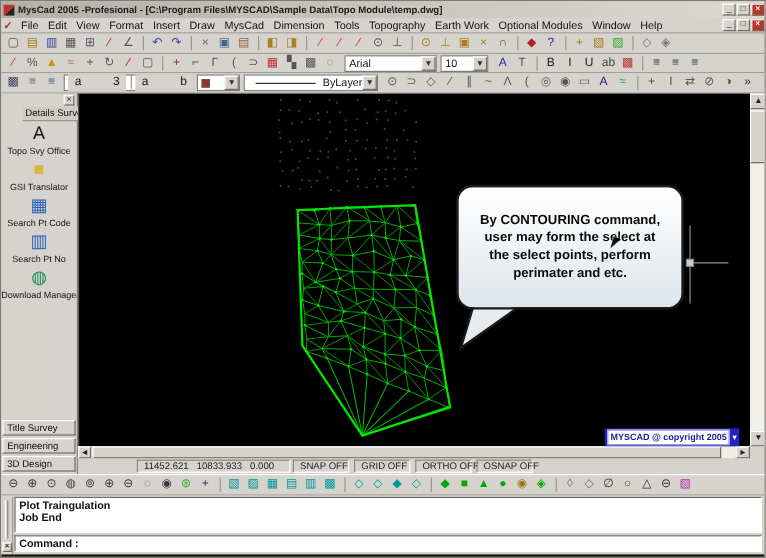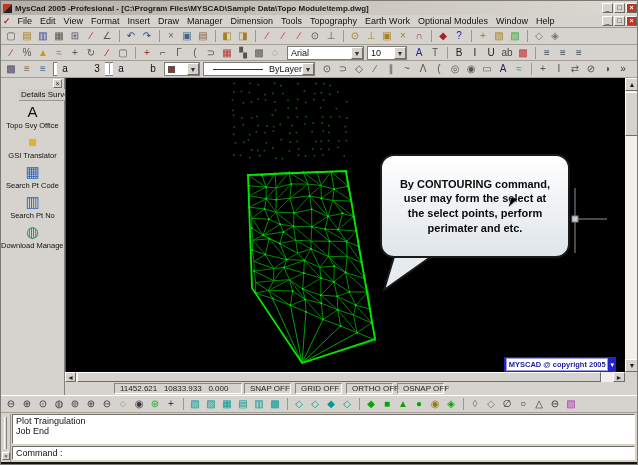--- a/index.html
+++ b/index.html
@@ -86,21 +86,21 @@
 
   
   #statusbar { position:absolute; left:64px; top:381px; width:574px; height:13px; background:#d6d3ce;
     display:flex; align-items:center; gap:2px; padding-left:1px; }
   .spanel { height:11px; border:1px solid; border-color:#8a867f #fff #fff #8a867f; font-size:8px; color:#222;
     display:flex; align-items:center; padding:0 5px; white-space:pre; }
   #coords { width:128px;margin-left:48px; }
   #statusbar .spanel.toggle, #statusbar .spanel:not(#coords) { width:47px; justify-content:flex-start; }
 
   
-  #commandarea { position:absolute; left:0; top:412px; width:638px; height:53px; background:#d6d3ce; }
+  #commandarea { position:absolute; left:0; top:412px; width:638px; height:53px; background:#d6d3ce;font-weight:bold; }
   #cmd-dock { position:absolute; left:0; top:1px; width:10px; height:48px; background:#d6d3ce;
     border-right:1px solid #9b978f; }
   #cmd-dock-grip { position:absolute; left:3px; top:3px; width:3px; height:32px;
     border-left:1px solid #fff; border-right:1px solid #8a867f; }
   #cmd-close { position:absolute; left:1px; bottom:2px; width:8px; height:8px; font-size:6px; line-height:6px;
     text-align:center; background:#d6d3ce; border:1px solid; border-color:#fff #6f6b65 #6f6b65 #fff; color:#222; }
   #cmd-history { position:absolute; left:11px; top:1px; width:623px; height:30px; background:#fff;
     border:1px solid; border-color:#6f6b65 #fff #fff #6f6b65; font-size:9px; color:#111; padding:1px 3px; overflow:hidden; }
   #cmd-line { position:absolute; left:11px; top:33px; width:623px; height:14px; background:#fff;
     border:1px solid; border-color:#6f6b65 #fff #fff #6f6b65; font-size:9px; color:#111; padding:0 3px; line-height:12px; }
@@ -123,21 +123,21 @@
 
   <div id="menubar">
     <span id="menu-icon">✓</span>
     <span style="display:flex">
         <span class="menu-item">File</span>
         <span class="menu-item">Edit</span>
         <span class="menu-item">View</span>
         <span class="menu-item">Format</span>
         <span class="menu-item">Insert</span>
         <span class="menu-item">Draw</span>
-        <span class="menu-item">Manager</span>
+        <span class="menu-item">MysCad</span>
         <span class="menu-item">Dimension</span>
         <span class="menu-item">Tools</span>
         <span class="menu-item">Topography</span>
         <span class="menu-item">Earth Work</span>
         <span class="menu-item">Optional Modules</span>
         <span class="menu-item">Window</span>
         <span class="menu-item">Help</span>
       </span>
     <div class="wbtns">
       <span class="wbtn">_</span>
@@ -306,20 +306,25 @@
           <div class="side-label">Search Pt Code</div>
         </div>
         <div class="side-item">
           <div class="side-ico" style="color: rgb(42, 98, 184);">▥</div>
           <div class="side-label">Search Pt No</div>
         </div>
         <div class="side-item">
           <div class="side-ico" style="color: rgb(29, 138, 78);">◍</div>
           <div class="side-label">Download Manager</div>
         </div>
+      </div>
+    <div id="side-panels">
+        <div class="side-panel">Title Survey</div>
+        <div class="side-panel">Engineering</div>
+        <div class="side-panel">3D Design</div>
       </div>
   </div>
 
   <div id="canvas">
     <svg id="canvas-svg" width="560" height="294" viewBox="0 0 560 294">
         <circle cx="168.243158436214" cy="5.461899862825788" r="0.9" fill="#1d5a1d"></circle>
         <circle cx="184.0255315500686" cy="5.31423182441701" r="0.9" fill="#1d5a1d"></circle>
         <circle cx="192.3576817558299" cy="6.64329561042524" r="0.9" fill="#1d5a1d"></circle>
         <circle cx="208.62976680384088" cy="5.306327160493828" r="0.9" fill="#1d5a1d"></circle>
         <circle cx="214.9403120713306" cy="7.687860082304526" r="0.9" fill="#1d5a1d"></circle>

